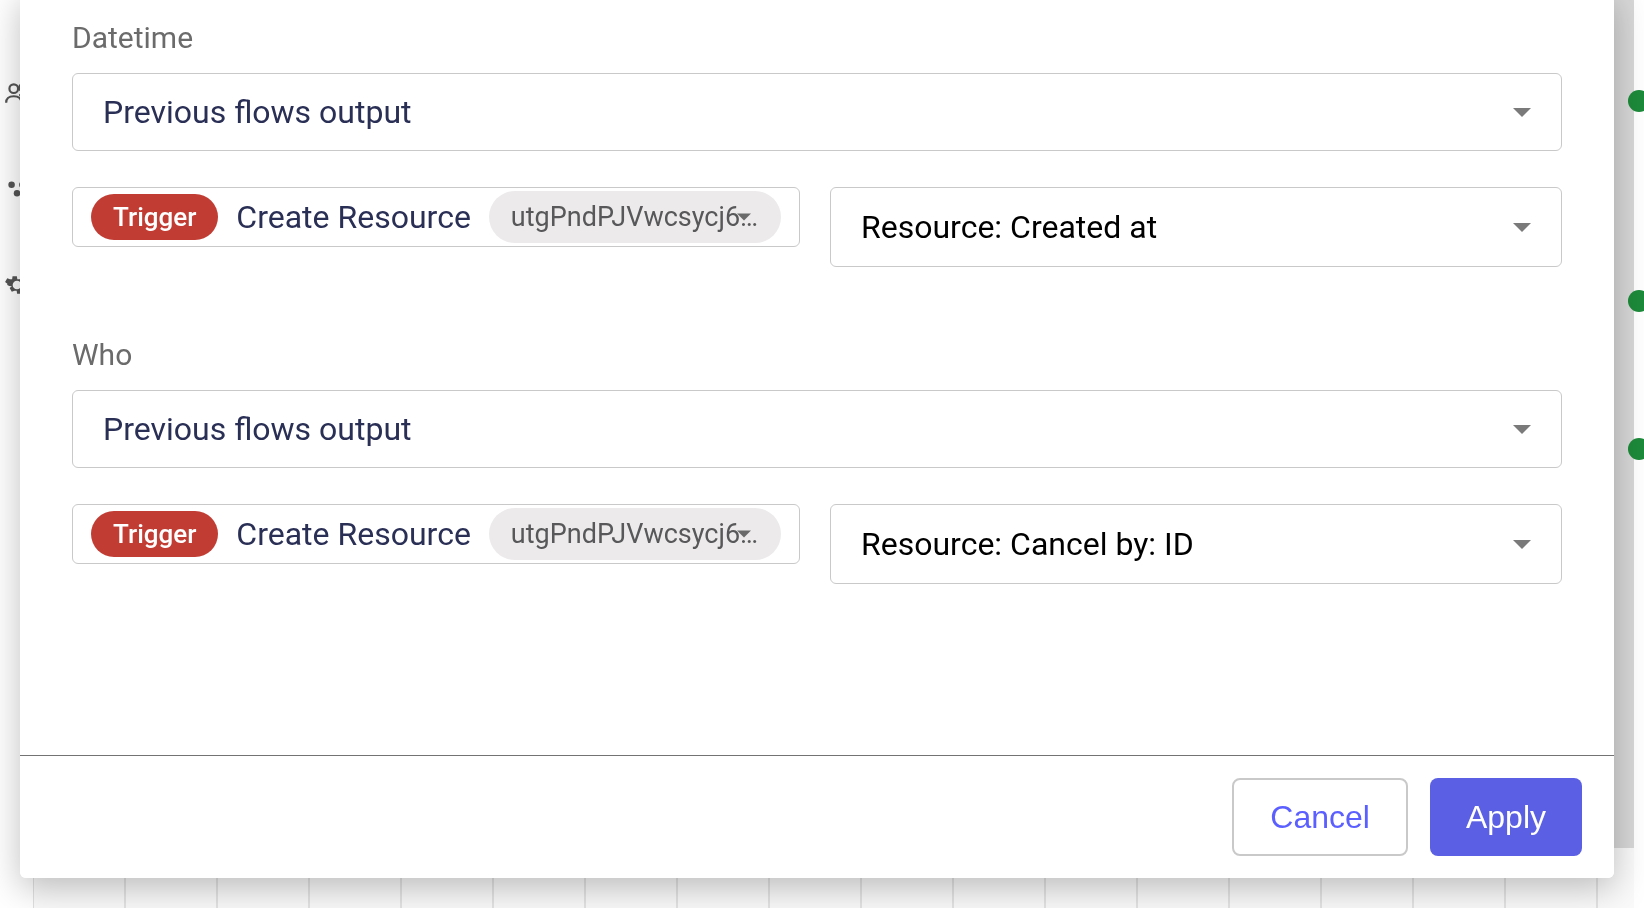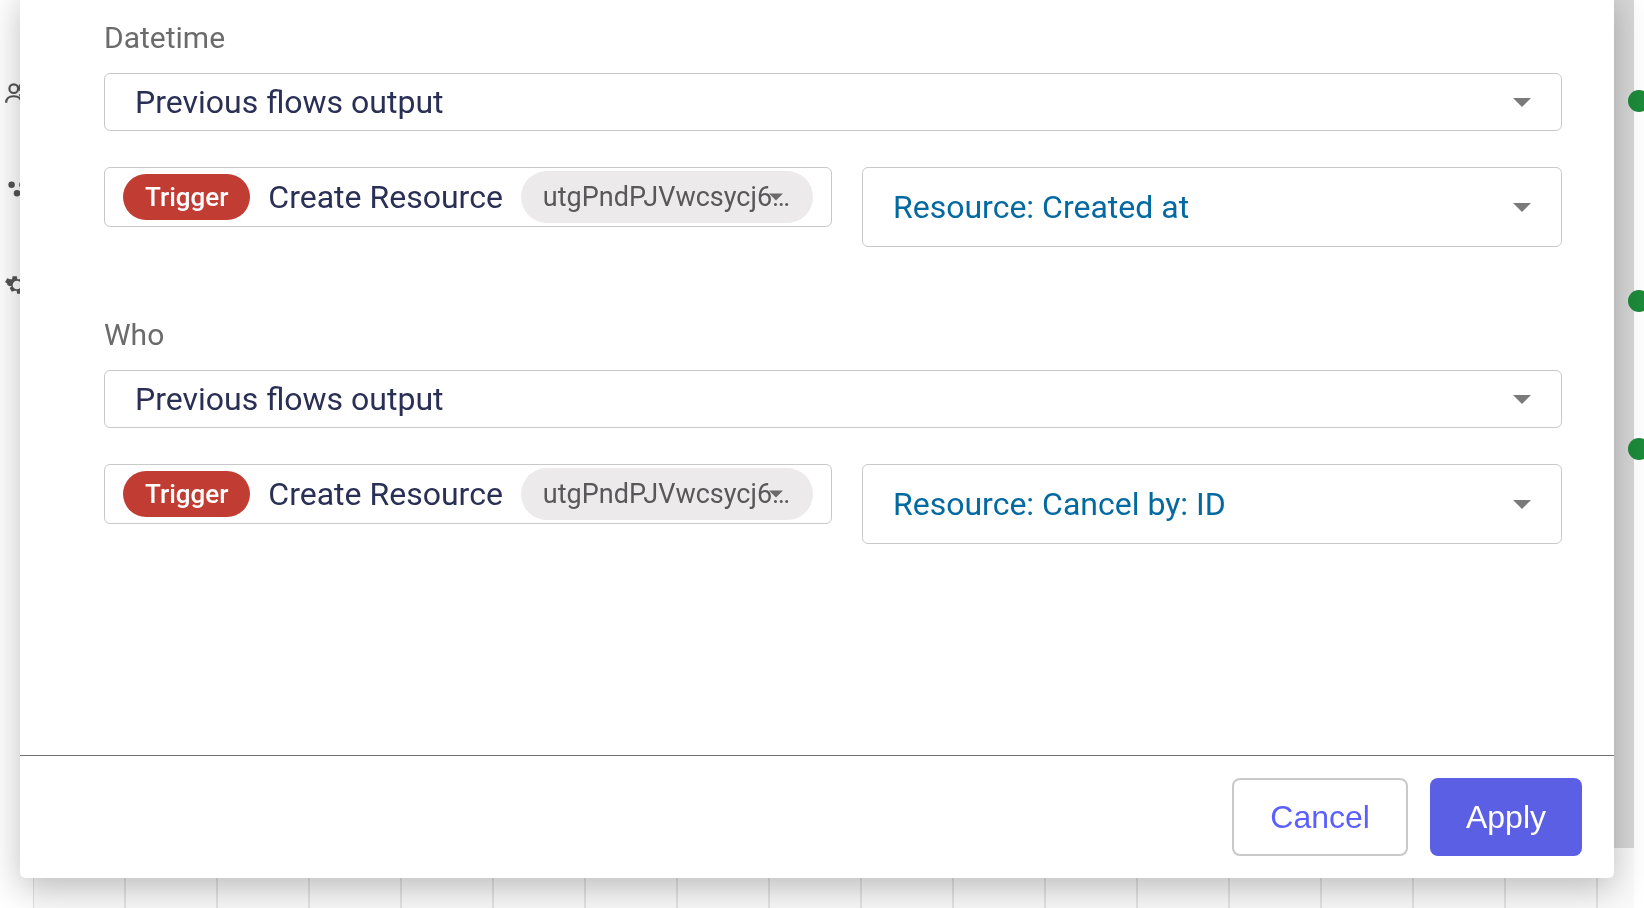--- a/index.html
+++ b/index.html
@@ -63,30 +63,30 @@
     box-shadow: 0 10px 35px rgba(0,0,0,0.25);
     display: flex;
     flex-direction: column;
     overflow: hidden;
   }
   .modal-body {
     flex: 1;
     padding: 30px 52px 20px 52px;
     overflow: auto;
   }
-  .field-group { margin-bottom: 70px; margin-left: 32px; }
+  .field-group { margin-bottom: 70px; }
   .field-label {
     font-size: 30px;
     color: #6b6b6b;
     margin-bottom: 18px;
     font-weight: 400;
   }
   .select-box {
     width: 100%;
-    height: 58px;
+    height: 78px;
     border: 1px solid #c9c9c9;
     border-radius: 6px;
     display: flex;
     align-items: center;
     padding: 0 30px;
     color: #2a2f55;
     font-size: 32px;
     cursor: pointer;
     background: #fff;
     position: relative;
@@ -154,21 +154,21 @@
     border-top: 7px solid #6a6a6a;
   }
   .resource-select {
     flex: 1;
     height: 80px;
     border: 1px solid #c9c9c9;
     border-radius: 6px;
     display: flex;
     align-items: center;
     padding: 0 30px;
-    color: #0369a1;
+    color: #000000;
     font-size: 32px;
     cursor: pointer;
     background: #fff;
   }
   .resource-select .caret {
     margin-left: auto;
     width: 0; height: 0;
     border-left: 9px solid transparent;
     border-right: 9px solid transparent;
     border-top: 9px solid #7a7a7a;

